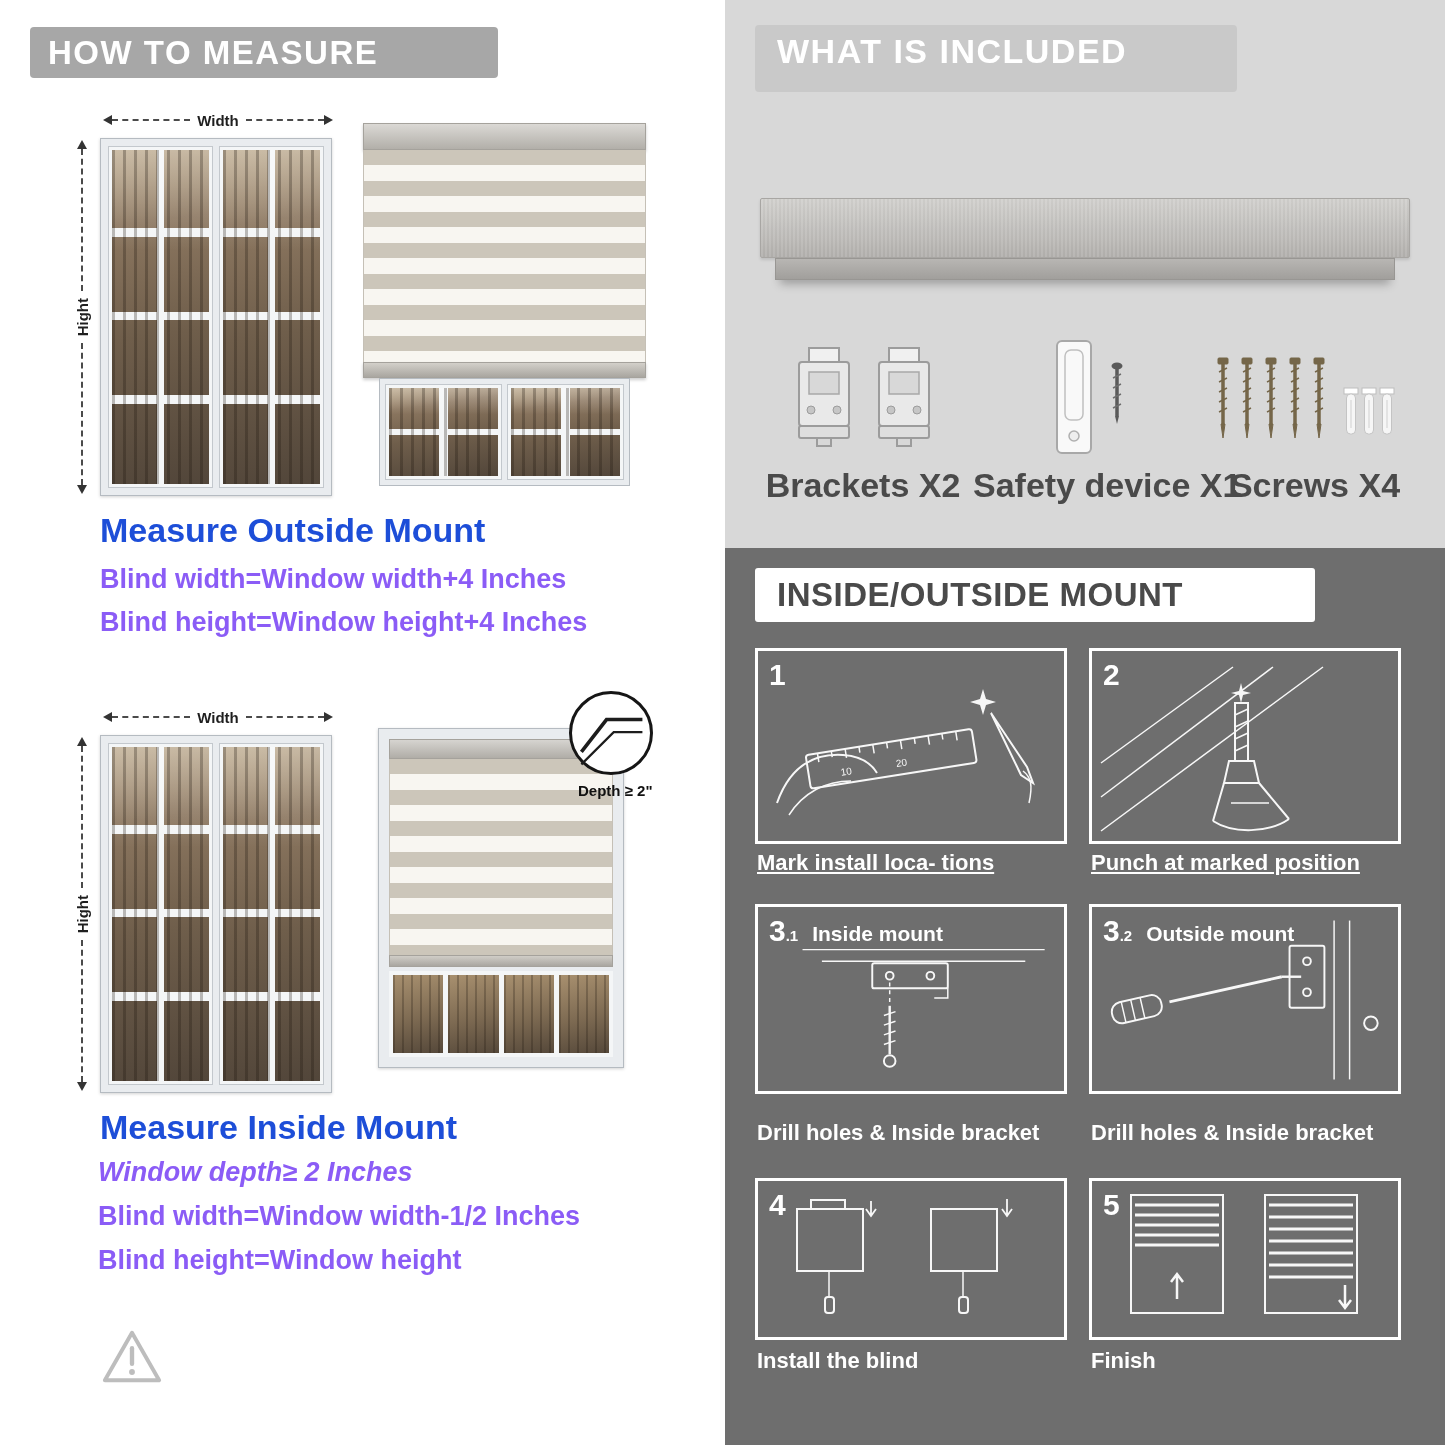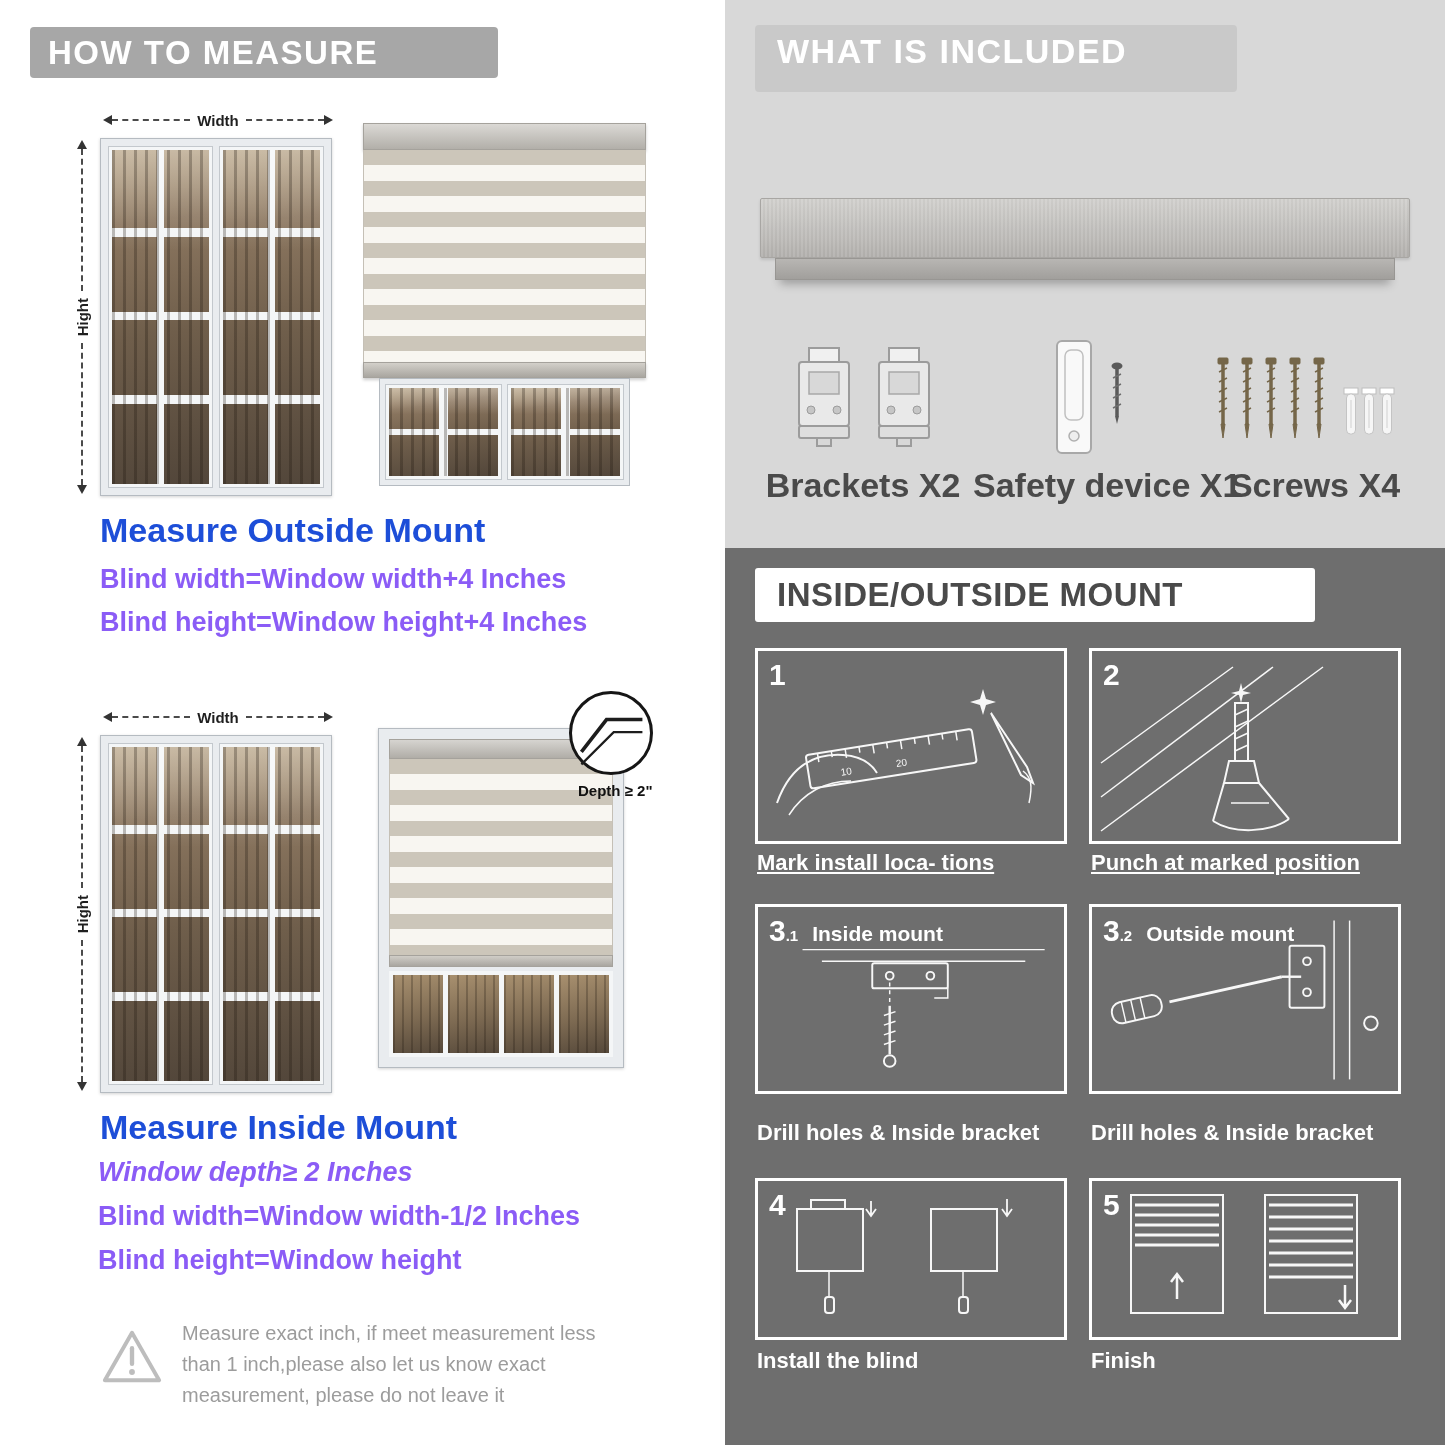--- a/index.html
+++ b/index.html
@@ -224,21 +224,20 @@
     <div class="abs formula f-in-1">Window depth≥ 2 Inches</div>
     <div class="abs formula f-in-2">Blind width=Window width-1/2 Inches</div>
     <div class="abs formula f-in-3">Blind height=Window height</div>
 
     <div class="abs warn">
       <svg class="warn-icon" width="64" height="62" viewBox="0 0 66 62">
         <path d="M33 6 L61 55 L5 55 Z" stroke="#bdbdbd" stroke-width="4" fill="none" stroke-linejoin="round"></path>
         <path d="M33 22 L33 38" stroke="#bdbdbd" stroke-width="4.5" stroke-linecap="round"></path>
         <circle cx="33" cy="46.5" r="3" fill="#bdbdbd"></circle>
       </svg>
-      <p class="warn-text">Measure exact inch, if meet measurement less than 1 inch,please also let us know exact measurement, please do not leave it</p>
     </div>
   </section>
 
   <section class="abs included">
     <div class="abs inc-header">
       <span>WHAT IS INCLUDED</span>
     </div>
 
     <div class="abs headrail"></div>
     <div class="abs headrail-under"></div>

